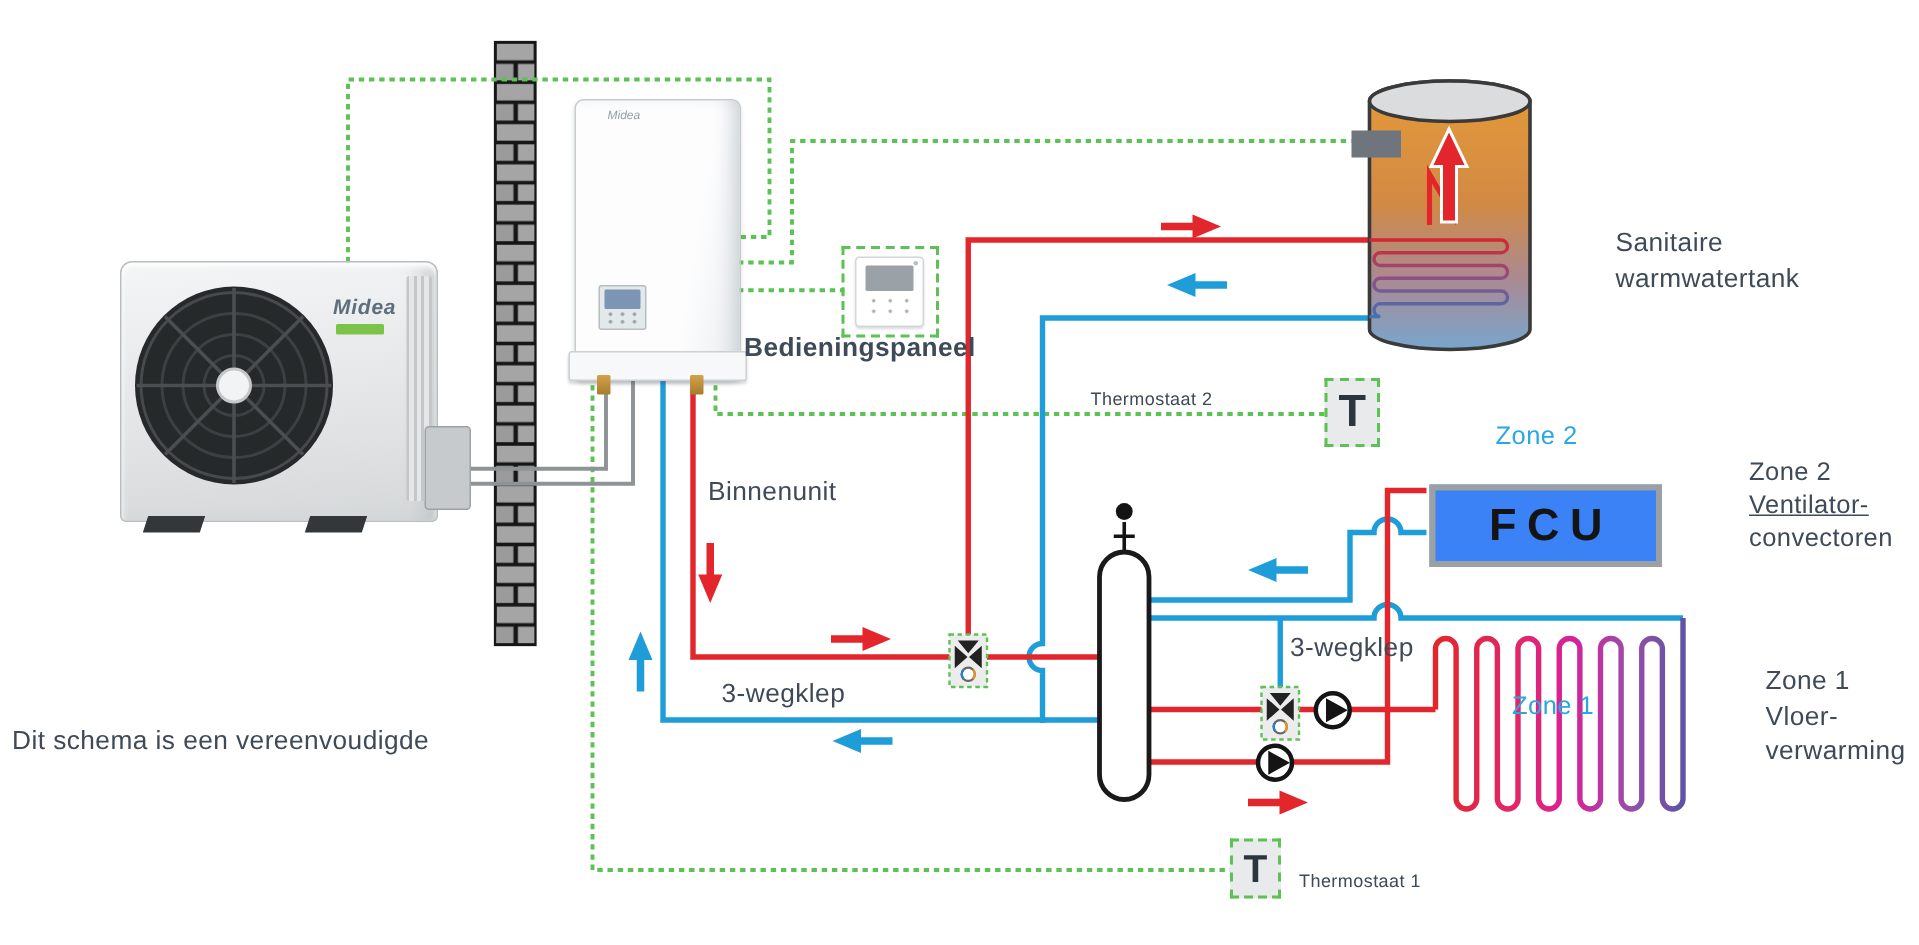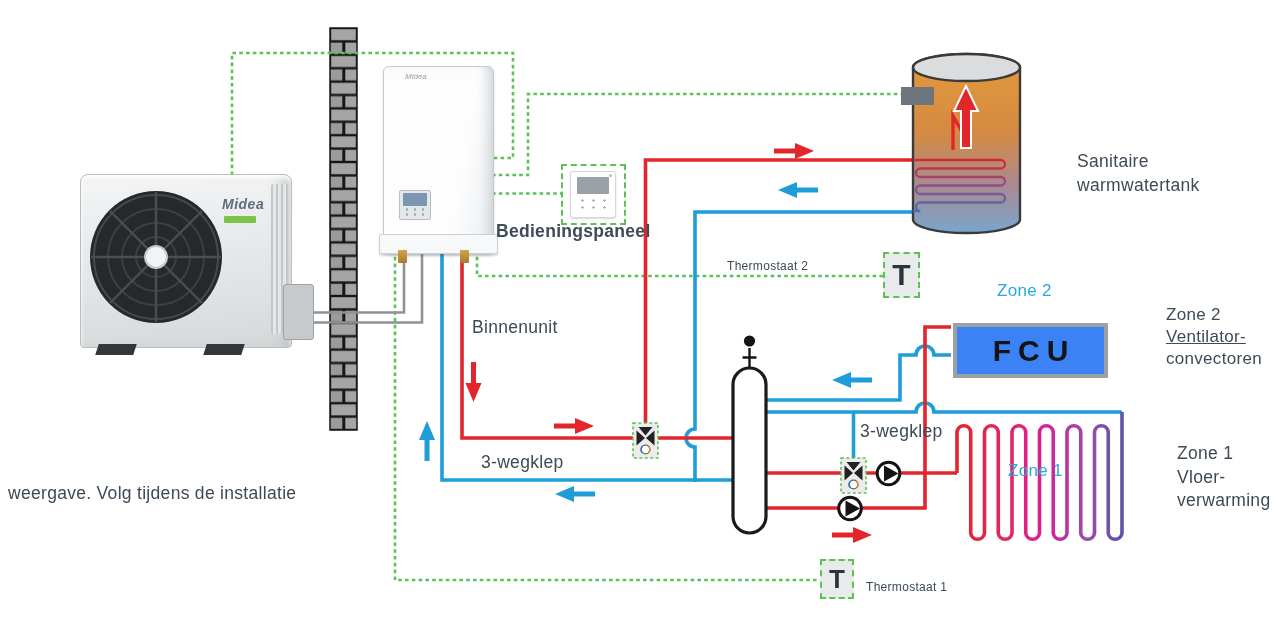--- a/index.html
+++ b/index.html
@@ -267,16 +267,16 @@
   </div>
   <div class="lbl zone" style="left:1008px;top:461px;">Zone 1</div>
   <div class="lbl multi" style="left:1138px;top:442px;">
     <div>Zone 1</div>
     <div>Vloer-</div>
     <div>verwarming</div>
   </div>
   <div class="lbl" style="left:481px;top:452px;">3-wegklep</div>
   <div class="lbl" style="left:860px;top:421px;">3-wegklep</div>
   <div class="lbl note" style="left:8px;top:481px;">
-    <div>weergave. Volg tijdens de installatie</div>
+    <div>Dit schema is een vereenvoudigde</div>
   </div>
 
 </div>
 
 </body></html>

